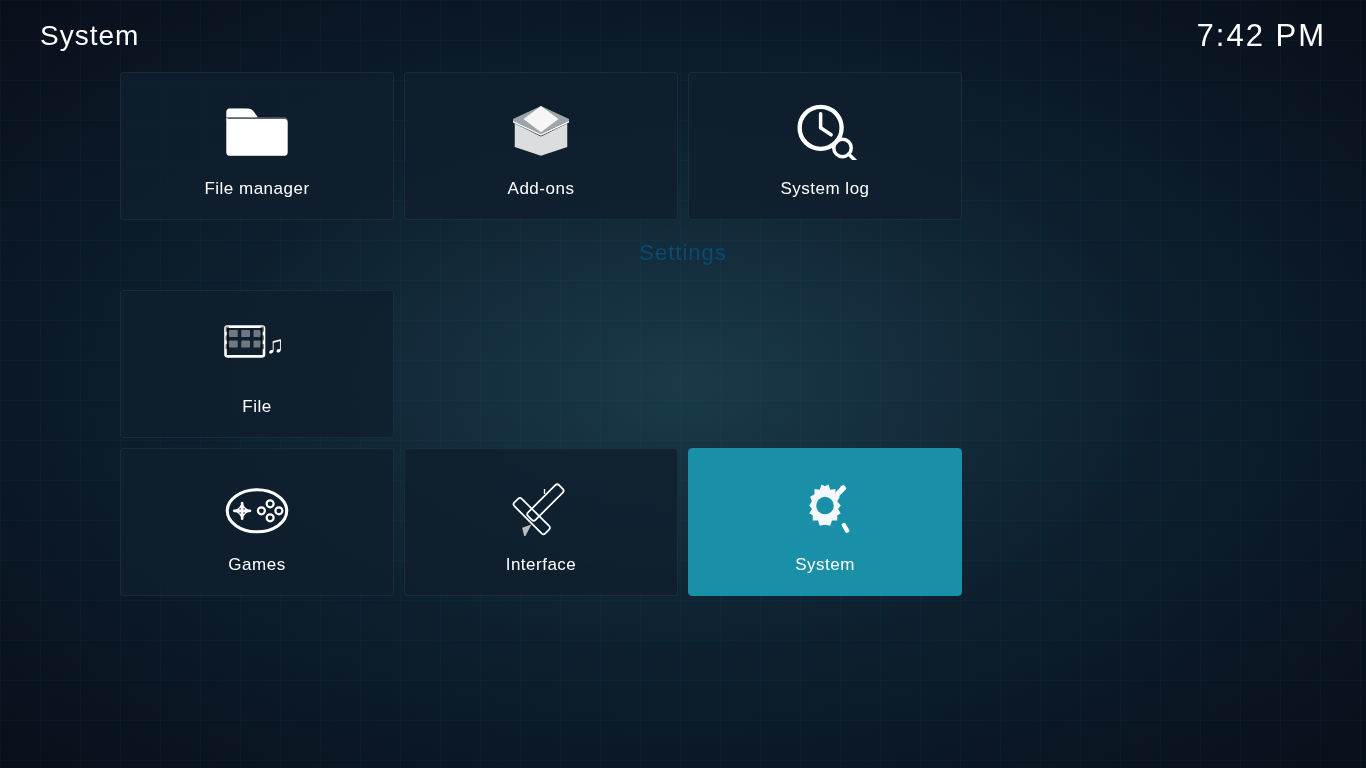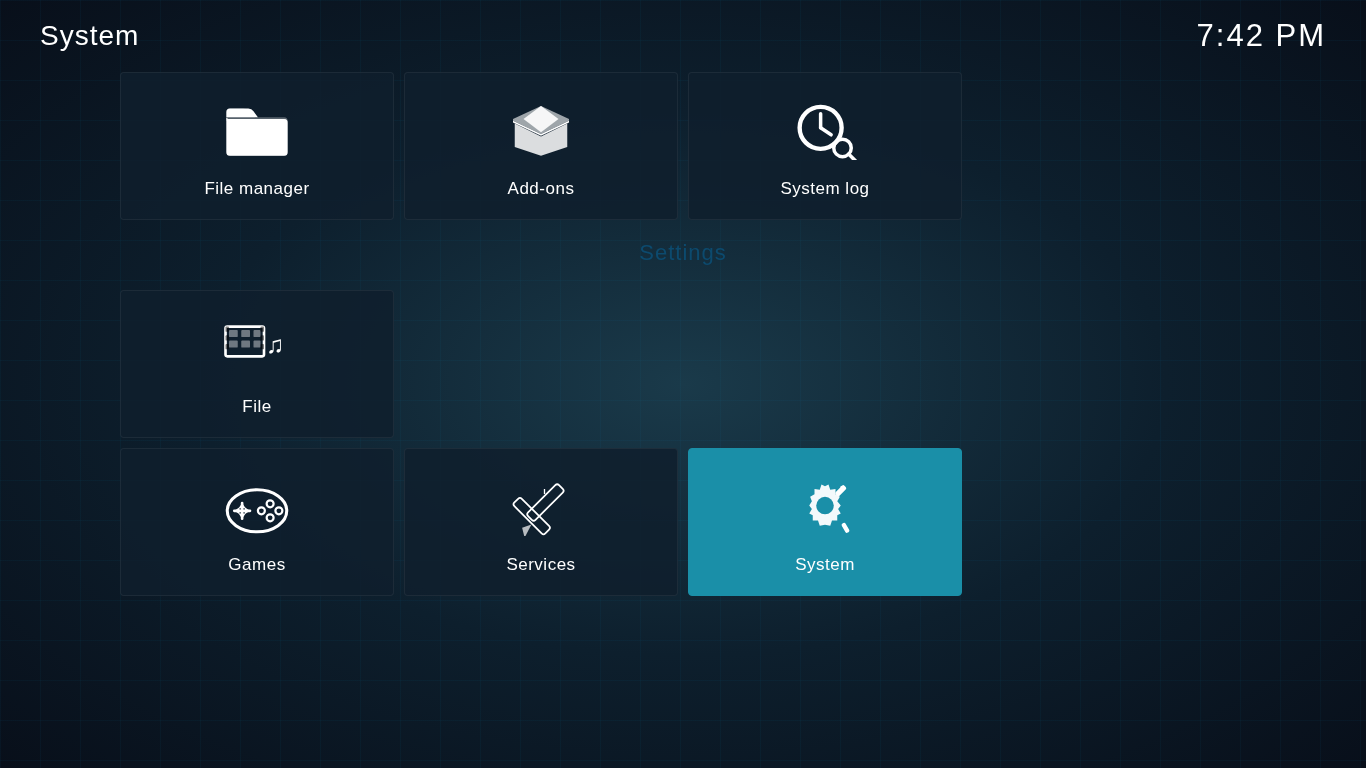--- a/index.html
+++ b/index.html
@@ -249,21 +249,21 @@
           <svg viewBox="0 0 80 65" xmlns="http://www.w3.org/2000/svg">
 
             <rect x="18" y="8" width="12" height="50" rx="3" transform="rotate(-45 40 32)" stroke="white" stroke-width="2" fill="none"></rect>
             <polygon points="20,55 14,65 30,60" transform="rotate(-45 22 58)" fill="white" opacity="0.7"></polygon>
 
             <rect x="38" y="8" width="12" height="50" rx="3" transform="rotate(45 50 32)" stroke="white" stroke-width="2" fill="none"></rect>
 
             <line x1="42" y1="14" x2="46" y2="18" stroke="white" stroke-width="1.5" transform="rotate(45 44 16)"></line>
           </svg>
         </div>
-        <span class="tile-label">Services</span>
+        <span class="tile-label">Interface</span>
       </div>
 
 
       <div class="tile active">
         <div class="tile-icon">
           <svg viewBox="0 0 80 65" xmlns="http://www.w3.org/2000/svg">
 
             <path d="
               M40,10
               L44,8 L46,14

